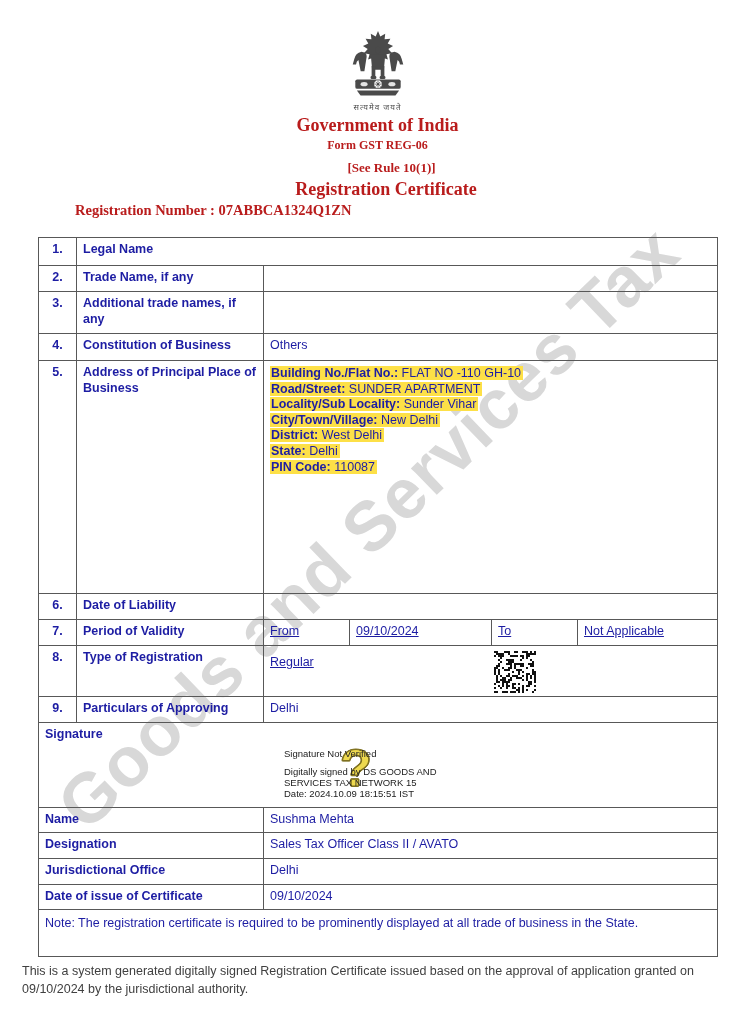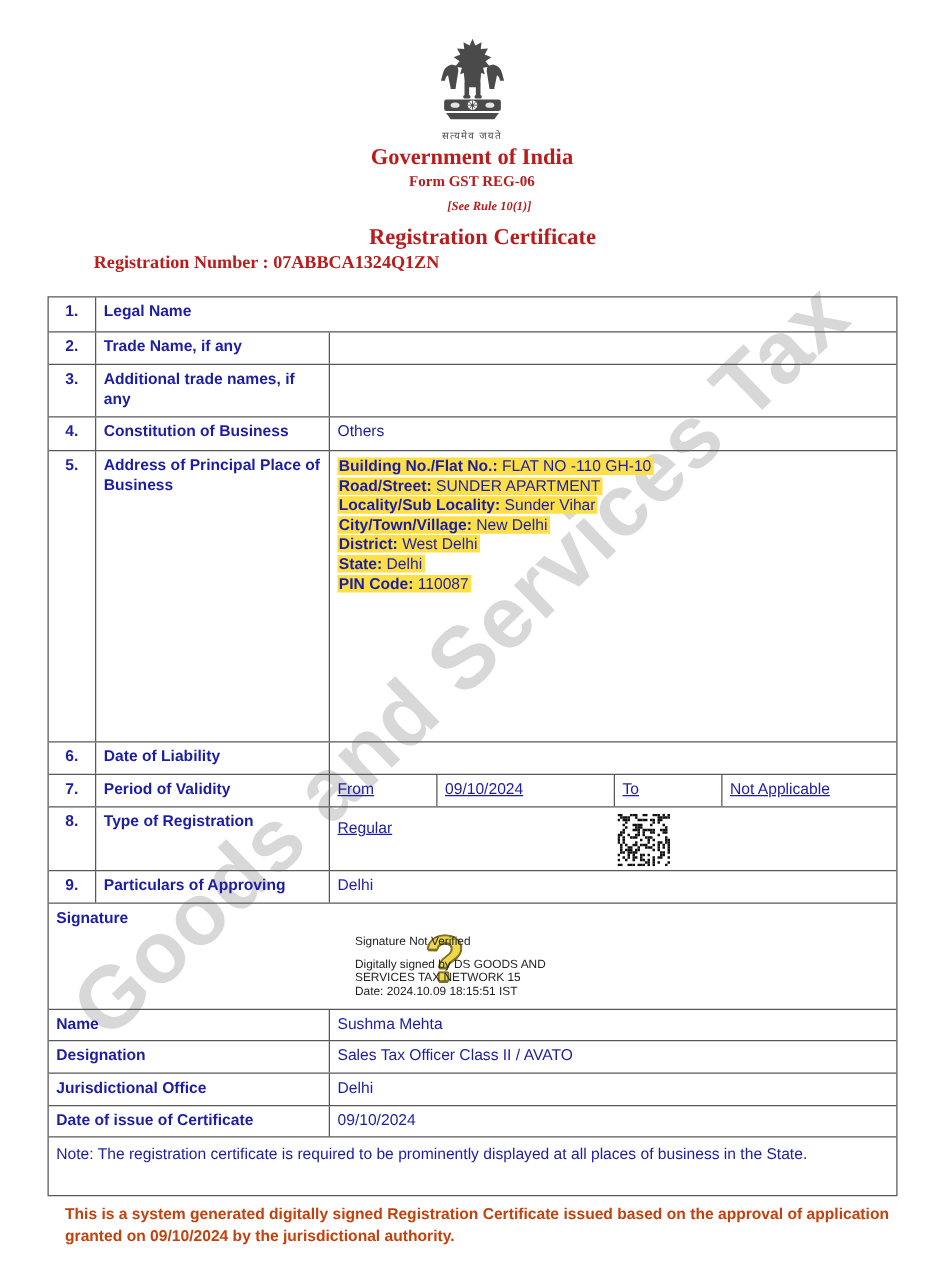--- a/index.html
+++ b/index.html
@@ -12,21 +12,21 @@
     font:bold 70px "Liberation Sans",sans-serif;color:#d8d8d8;
     white-space:nowrap;letter-spacing:1px;pointer-events:none;}
 
   
   .emblem-wrap{position:absolute;left:0;right:0;top:30px;text-align:center;z-index:2;}
   .emblem-motto{display:block;margin-top:1px;font-size:8px;color:#4a4a4a;letter-spacing:1px;}
   .hline{position:absolute;left:0;right:0;text-align:center;z-index:2;
          color:#b91c1c;font-family:"Liberation Serif",serif;font-weight:bold;}
   .h-gov{top:115px;font-size:18px;}
   .h-form{top:138px;font-size:12px;}
-  .h-rule{top:160px;font-size:10px;font-style:italic;margin-left:28px;}
+  .h-rule{top:160px;font-size:13px;margin-left:28px;}
   .h-title{top:179px;font-size:18px;padding-left:17px;}
   .h-regnum{top:202px;left:75px;right:auto;text-align:left;font-size:14.5px;}
 
   
   .tbl{position:absolute;left:38px;top:237px;width:680px;z-index:2;
        border:1px solid #585858;box-sizing:border-box;
        color:#1d1da3;font-size:12.5px;}
   .row{display:grid;grid-template-columns:37px 187px 1fr;box-sizing:border-box;}
   .row + .row{border-top:1px solid #585858;}
   .row.two{grid-template-columns:224px 1fr;}
@@ -62,22 +62,22 @@
   .sig-block .t{position:relative;z-index:1;display:block;}
   .sig-nv{margin-bottom:7px;}
   .sig-q{position:absolute;left:56px;top:-10px;z-index:0;
          font-size:52px;font-weight:bold;color:#eed94e;
          -webkit-text-stroke:1.2px #7e7020;
          text-shadow:1px 0 #7e7020,-1px 0 #7e7020,0 1px #7e7020,0 -1px #7e7020;}
 
   .note-cell{padding:5px 6px;line-height:1.3;}
 
   
-  .footer{position:absolute;left:52px;top:962px;width:684px;z-index:2;
-          color:#c2410c;font-size:12.5px;font-weight:bold;line-height:1.45;}
+  .footer{position:absolute;left:22px;top:962px;width:684px;z-index:2;
+          color:#404040;font-size:12.5px;font-weight:normal;line-height:1.45;}
 </style>
 </head>
 <body>
 
 <div class="page">
 
   <div class="watermark">Goods and Services Tax</div>
 
   <div class="emblem-wrap">
     <svg width="62" height="66" viewBox="0 0 60 64">
@@ -391,20 +391,20 @@
     <div class="row two" style="height:26px">
       <div class="cell lbl">Jurisdictional Office</div>
       <div class="cell val">Delhi</div>
     </div>
     <div class="row two" style="height:25px">
       <div class="cell lbl">Date of issue of Certificate</div>
       <div class="cell val">09/10/2024</div>
     </div>
 
     <div class="row full" style="height:47px">
-      <div class="cell note-cell">Note: The registration certificate is required to be prominently displayed at all places of business in the State.</div>
+      <div class="cell note-cell">Note: The registration certificate is required to be prominently displayed at all trade of business in the State.</div>
     </div>
 
   </div>
 
   <div class="footer">This is a system generated digitally signed Registration Certificate issued based on the approval of application granted on 09/10/2024 by the jurisdictional authority.</div>
 
 </div>
 
 </body></html>

